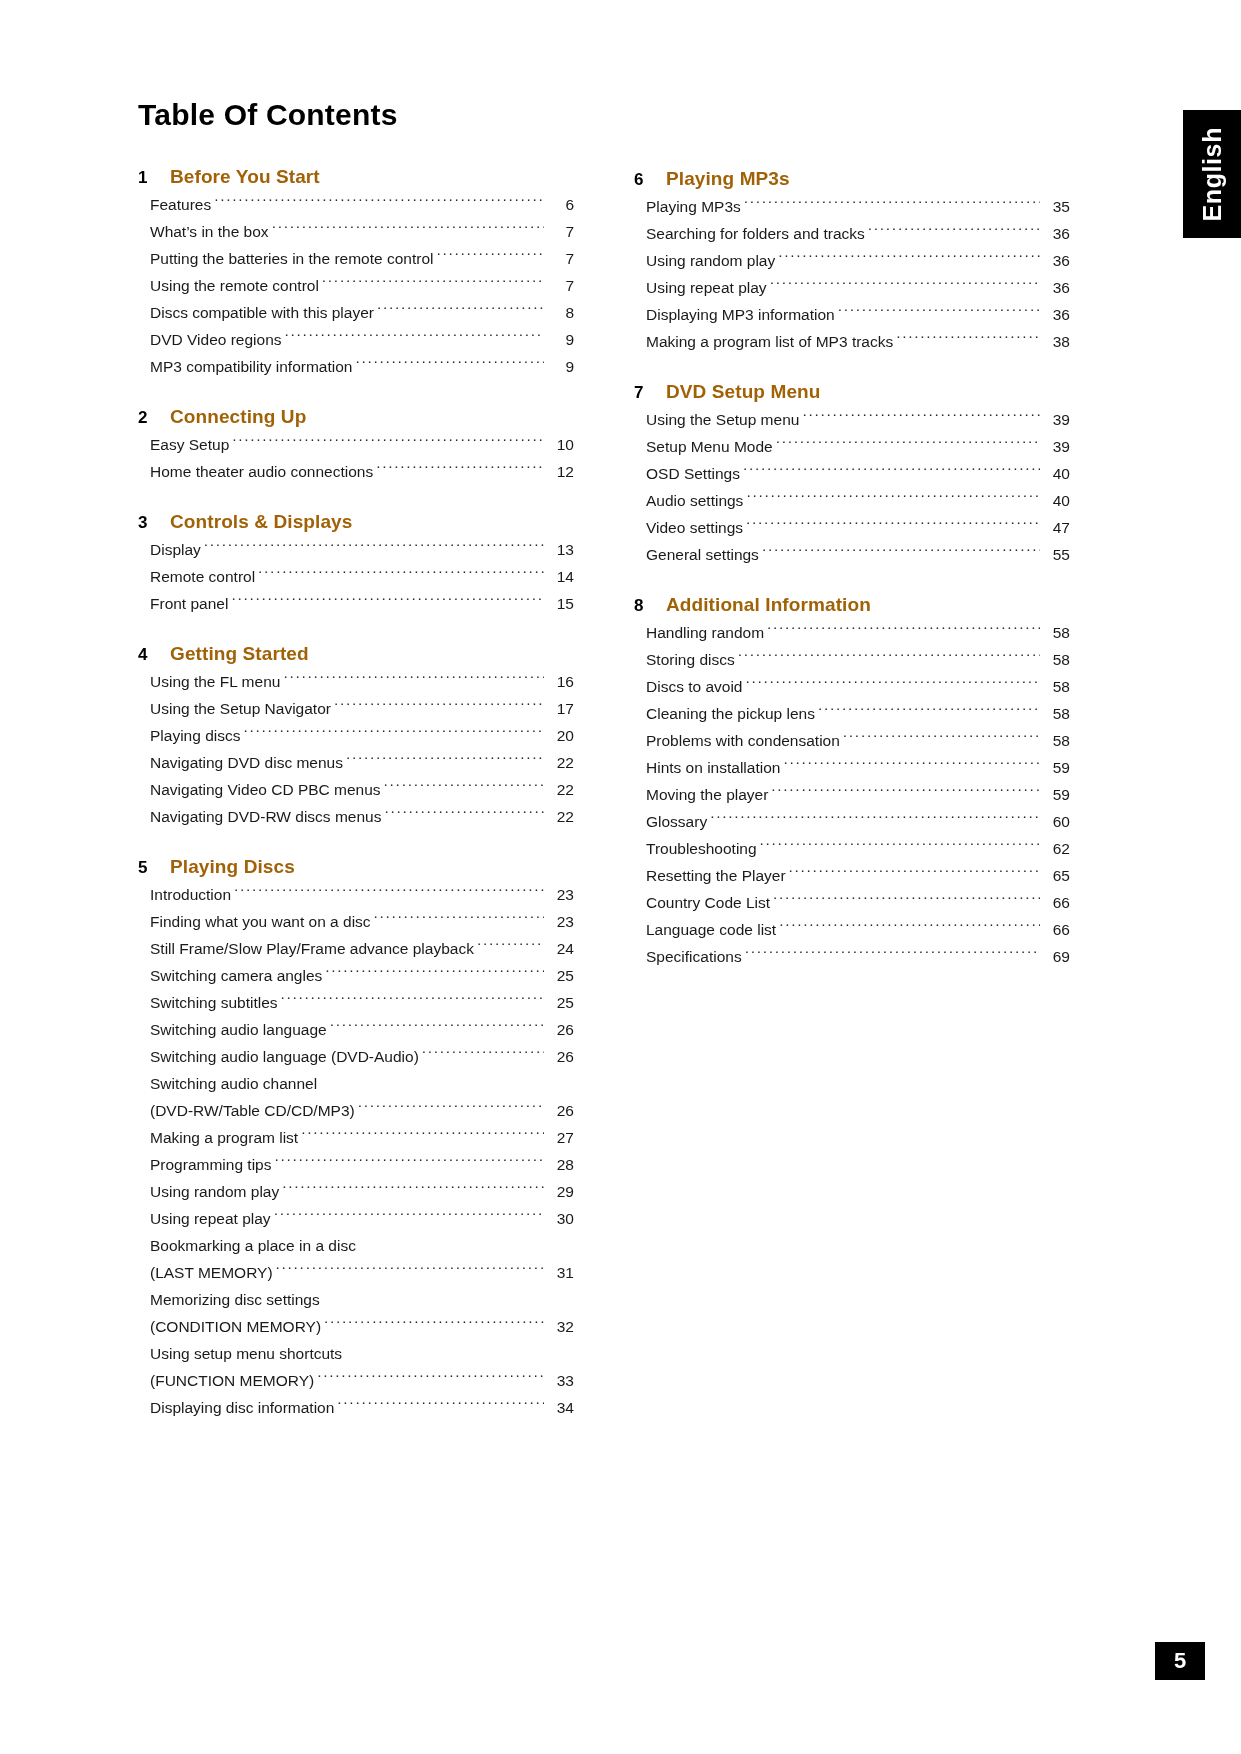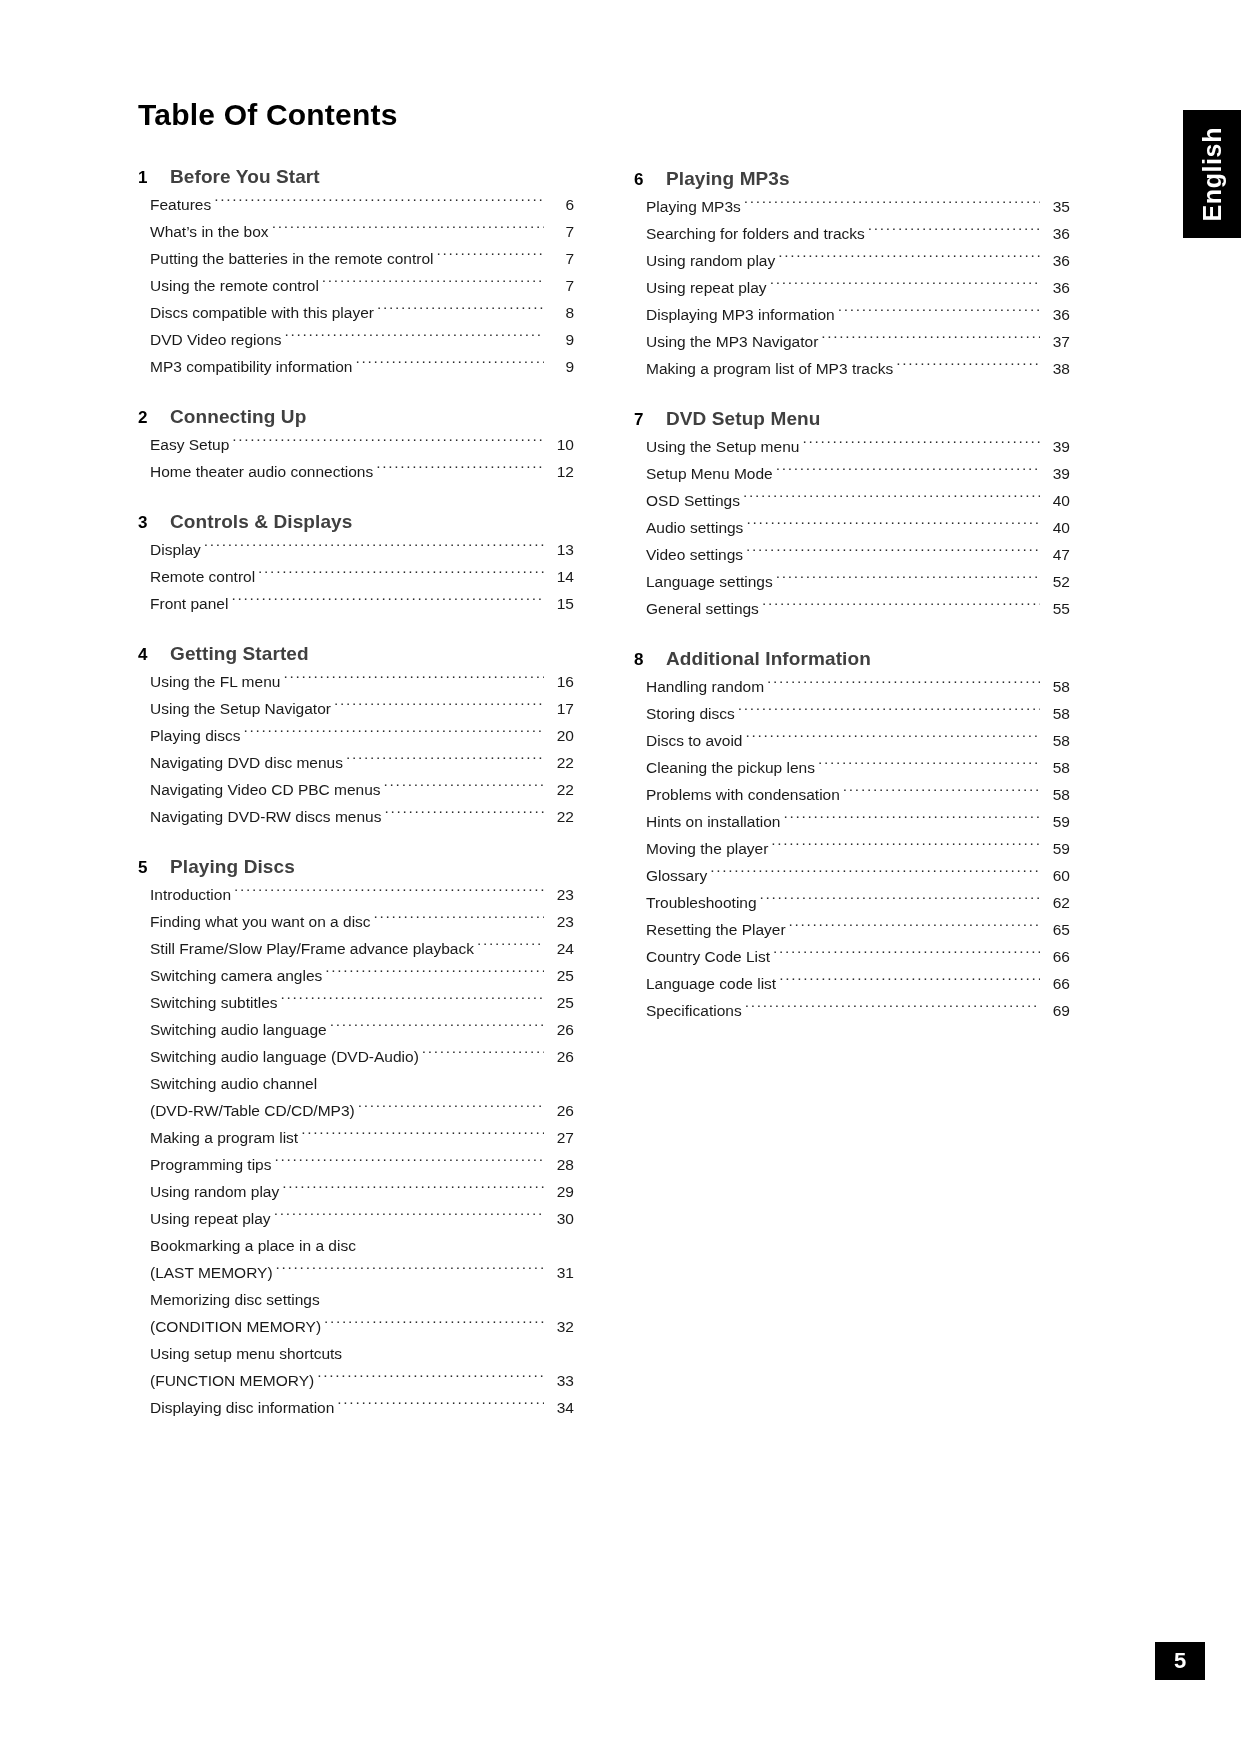--- a/index.html
+++ b/index.html
@@ -91,21 +91,21 @@
   .chapter-num {
     width: 32px;
     flex: 0 0 32px;
     font-size: 17px;
     font-weight: bold;
     color: #000;
   }
   .chapter-title {
     font-size: 19px;
     font-weight: bold;
-    color: #404040;
+    color: #a16207;
     letter-spacing: 0.1px;
   }
 
   .entries { margin-left: 12px; }
 
   .entry {
     display: flex;
     align-items: baseline;
     font-size: 15.5px;
     line-height: 27px;
@@ -410,25 +410,20 @@
               <span class="label">Using repeat play</span>
               <span class="leader"></span>
               <span class="pageno">36</span>
             </div>
             <div class="entry">
               <span class="label">Displaying MP3 information</span>
               <span class="leader"></span>
               <span class="pageno">36</span>
             </div>
             <div class="entry">
-              <span class="label">Using the MP3 Navigator</span>
-              <span class="leader"></span>
-              <span class="pageno">37</span>
-            </div>
-            <div class="entry">
               <span class="label">Making a program list of MP3 tracks</span>
               <span class="leader"></span>
               <span class="pageno">38</span>
             </div>
           </div>
         </div>
         <div class="chapter">
           <div class="chapter-head">
             <div class="chapter-num">7</div>
             <div class="chapter-title">DVD Setup Menu</div>
@@ -451,25 +446,20 @@
             </div>
             <div class="entry">
               <span class="label">Audio settings</span>
               <span class="leader"></span>
               <span class="pageno">40</span>
             </div>
             <div class="entry">
               <span class="label">Video settings</span>
               <span class="leader"></span>
               <span class="pageno">47</span>
-            </div>
-            <div class="entry">
-              <span class="label">Language settings</span>
-              <span class="leader"></span>
-              <span class="pageno">52</span>
             </div>
             <div class="entry">
               <span class="label">General settings</span>
               <span class="leader"></span>
               <span class="pageno">55</span>
             </div>
           </div>
         </div>
         <div class="chapter">
           <div class="chapter-head">

